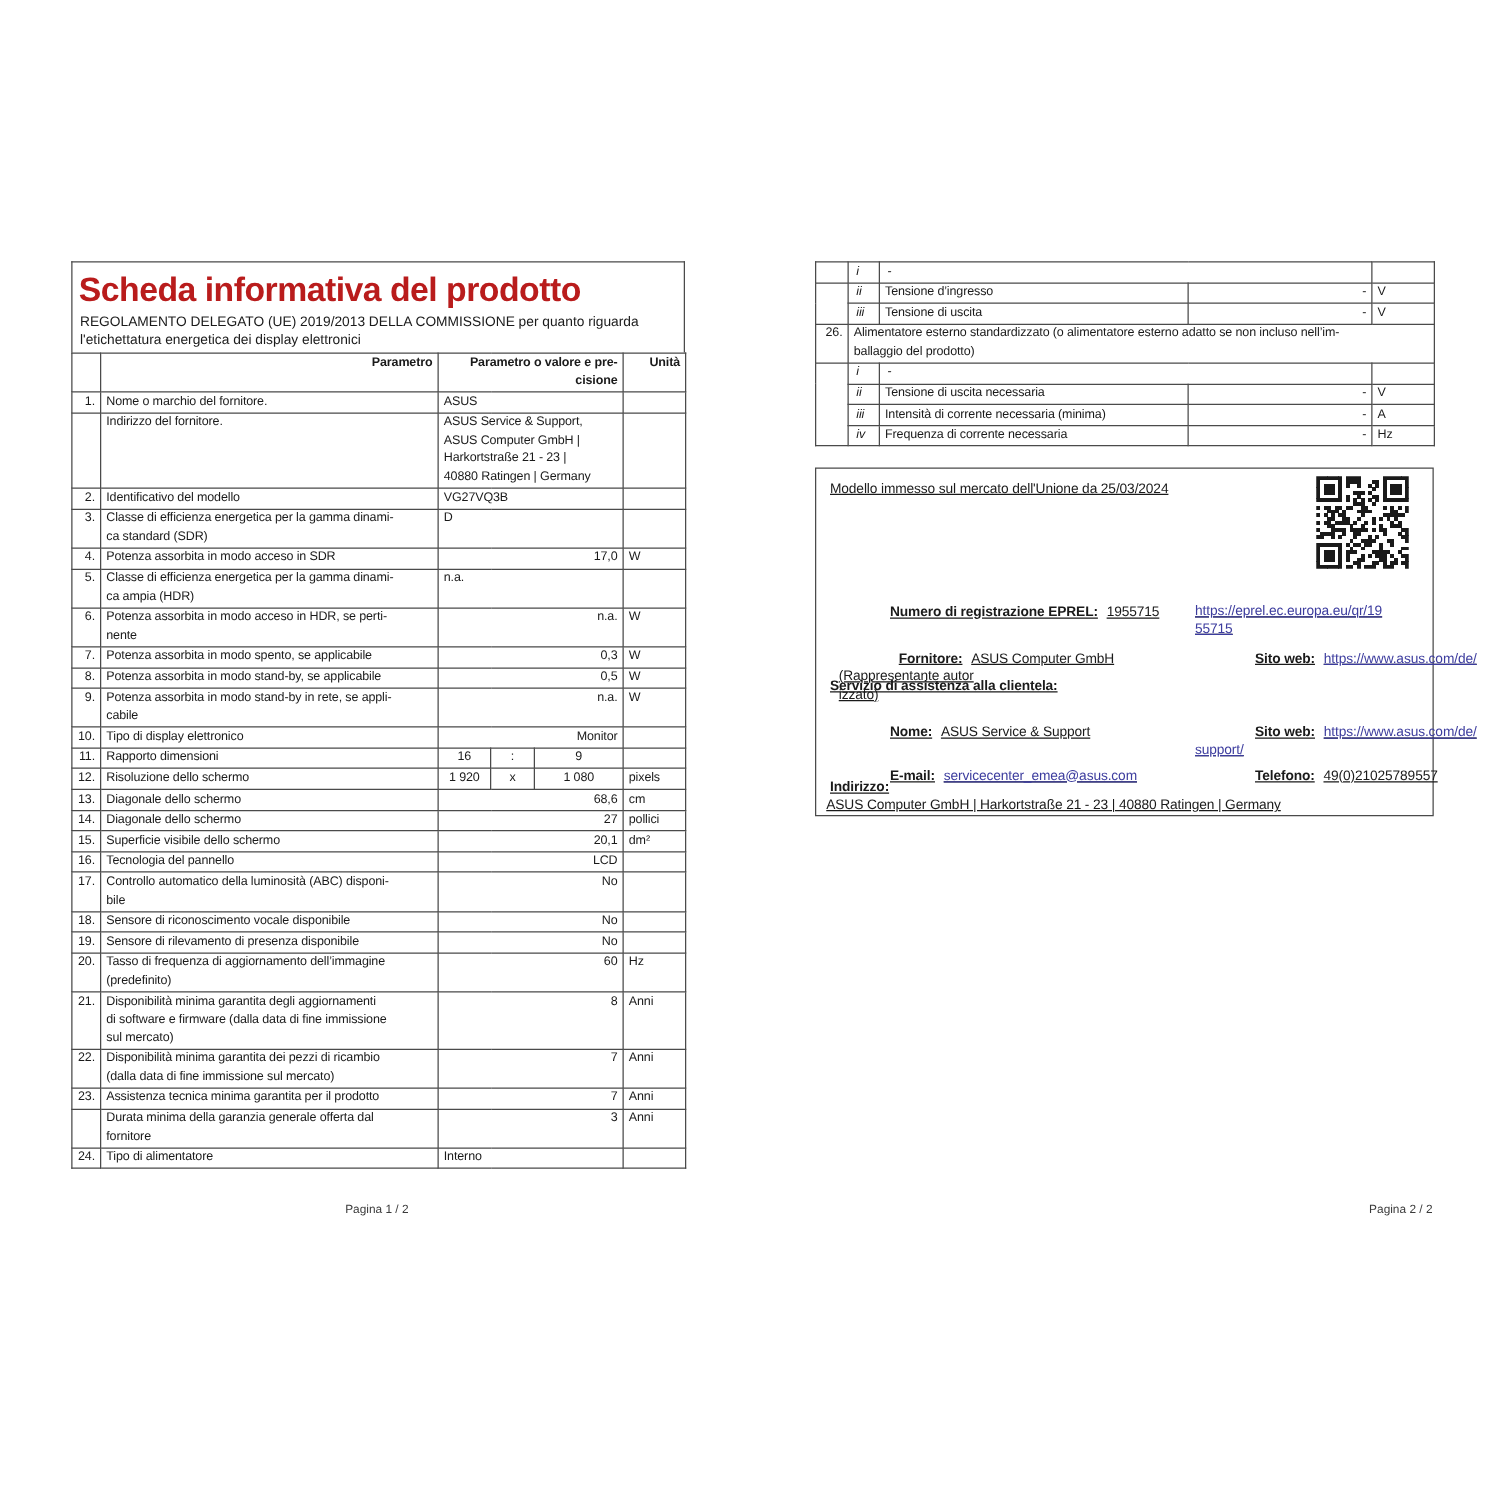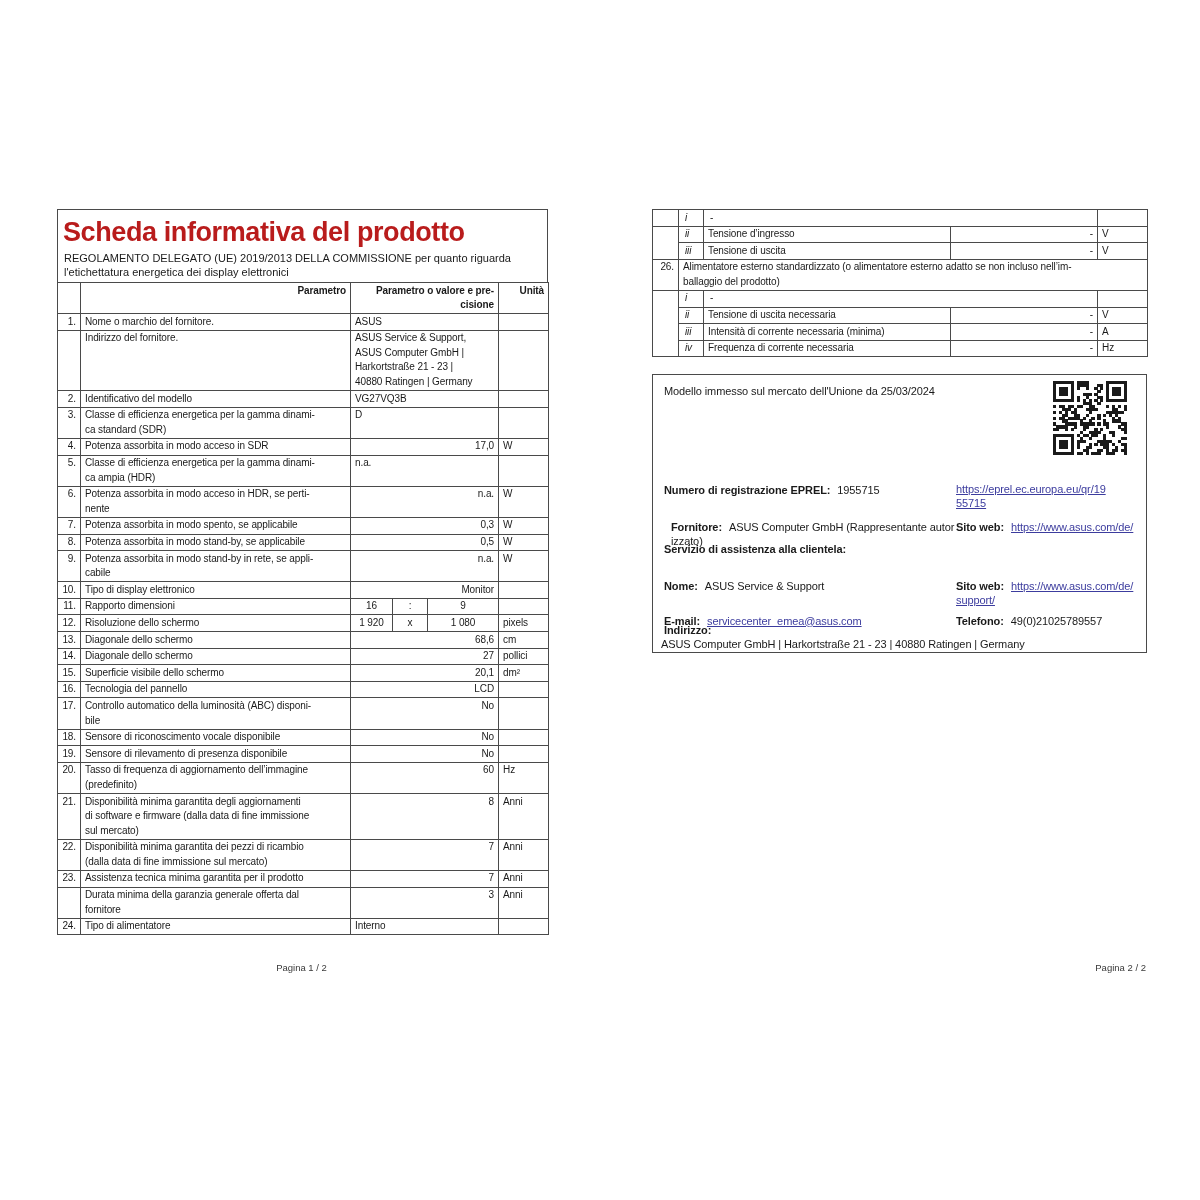--- a/index.html
+++ b/index.html
@@ -22,22 +22,22 @@
   td.vc { text-align:center; padding:0.5px 1px; }
   td.unit { padding-left:5px; }
   td.open { border-top:none; border-left:none; }
   .p2 td.sub { font-style:italic; padding-left:6px; }
   .p2 td.mdash { padding-left:6px; }
 
   
   .page2 { position:absolute; left:652px; top:209px; width:495px; }
 
   .infobox { position:absolute; left:652px; top:374px; width:495px; height:279px; border:1px solid #4a4a4a; font-size:11px; line-height:14.5px; letter-spacing:-0.1px; }
-  .ib { position:absolute; white-space:pre-line; }
-  .lbl { font-weight:bold; margin-right:7px; white-space:nowrap; }
+  .ib { position:absolute; white-space:pre-line;text-decoration:underline; }
+  .lbl { font-weight:bold; margin-right:7px; white-space:nowrap;margin-left:48px; }
   .lnk { color:#3c3c9e; text-decoration:underline; cursor:pointer; white-space:pre-line;margin-top:31px; }
   .qr { position:absolute; left:400px; top:6px; width:74px; height:74px; }
 
   .pfooter { position:absolute; font-size:9.5px; line-height:12px; color:#3a3a3a; text-align:right; }
   .f1 { left:57px; top:962px; width:489px;text-align:center; }
   .f2 { left:652px; top:962px; width:494px; }
 </style>
 </head>
 <body>
 

